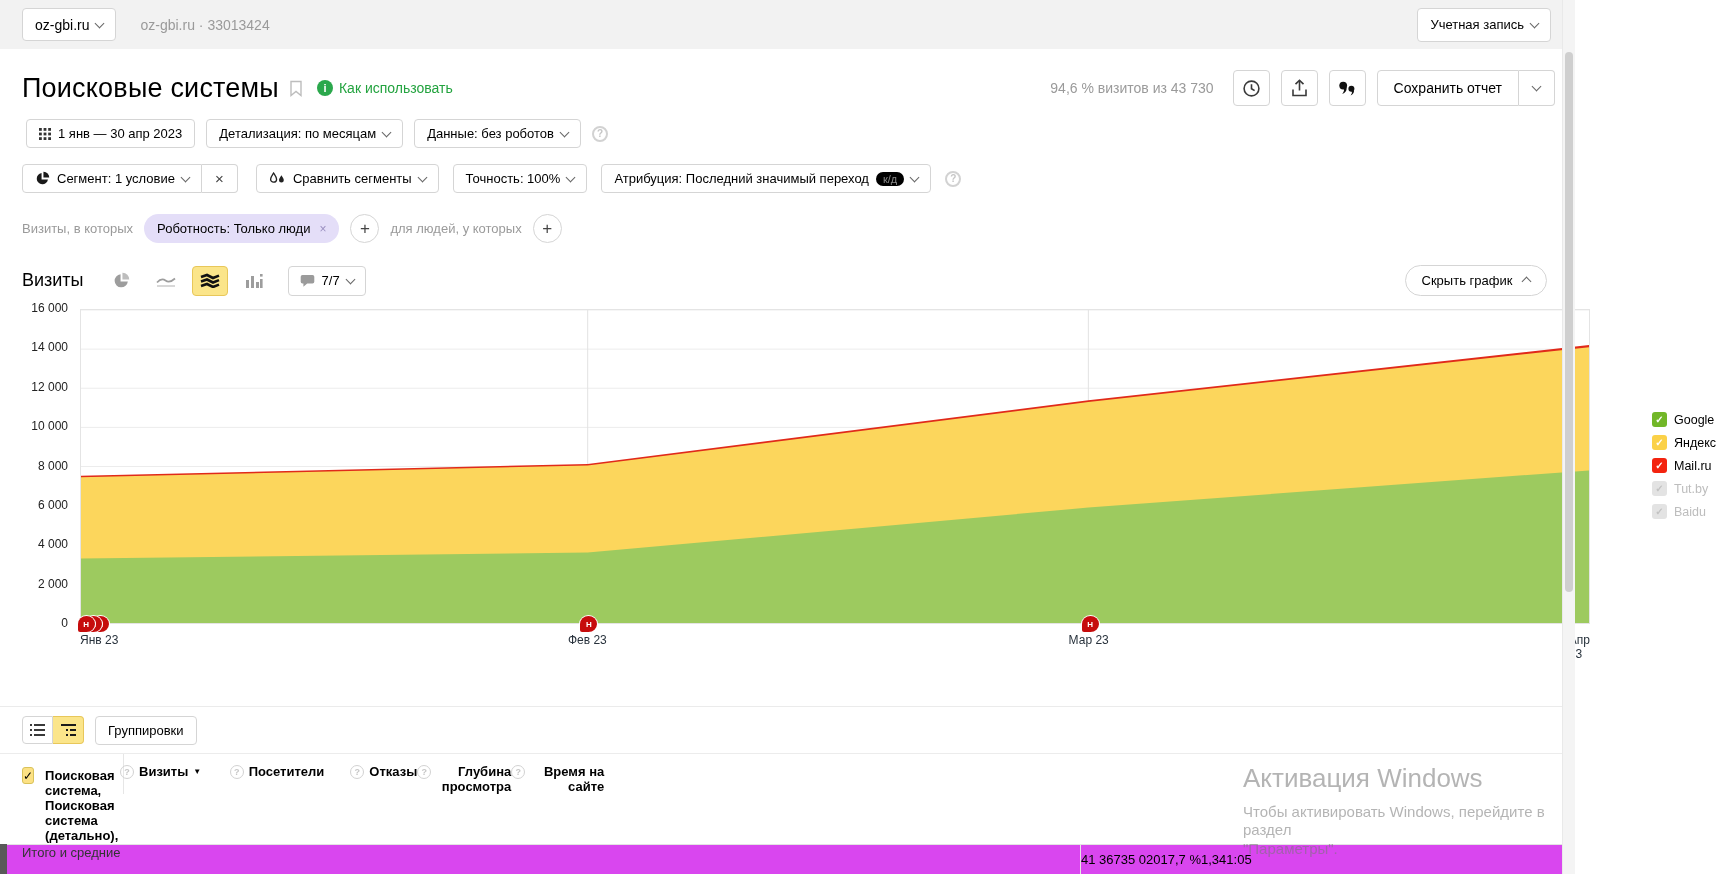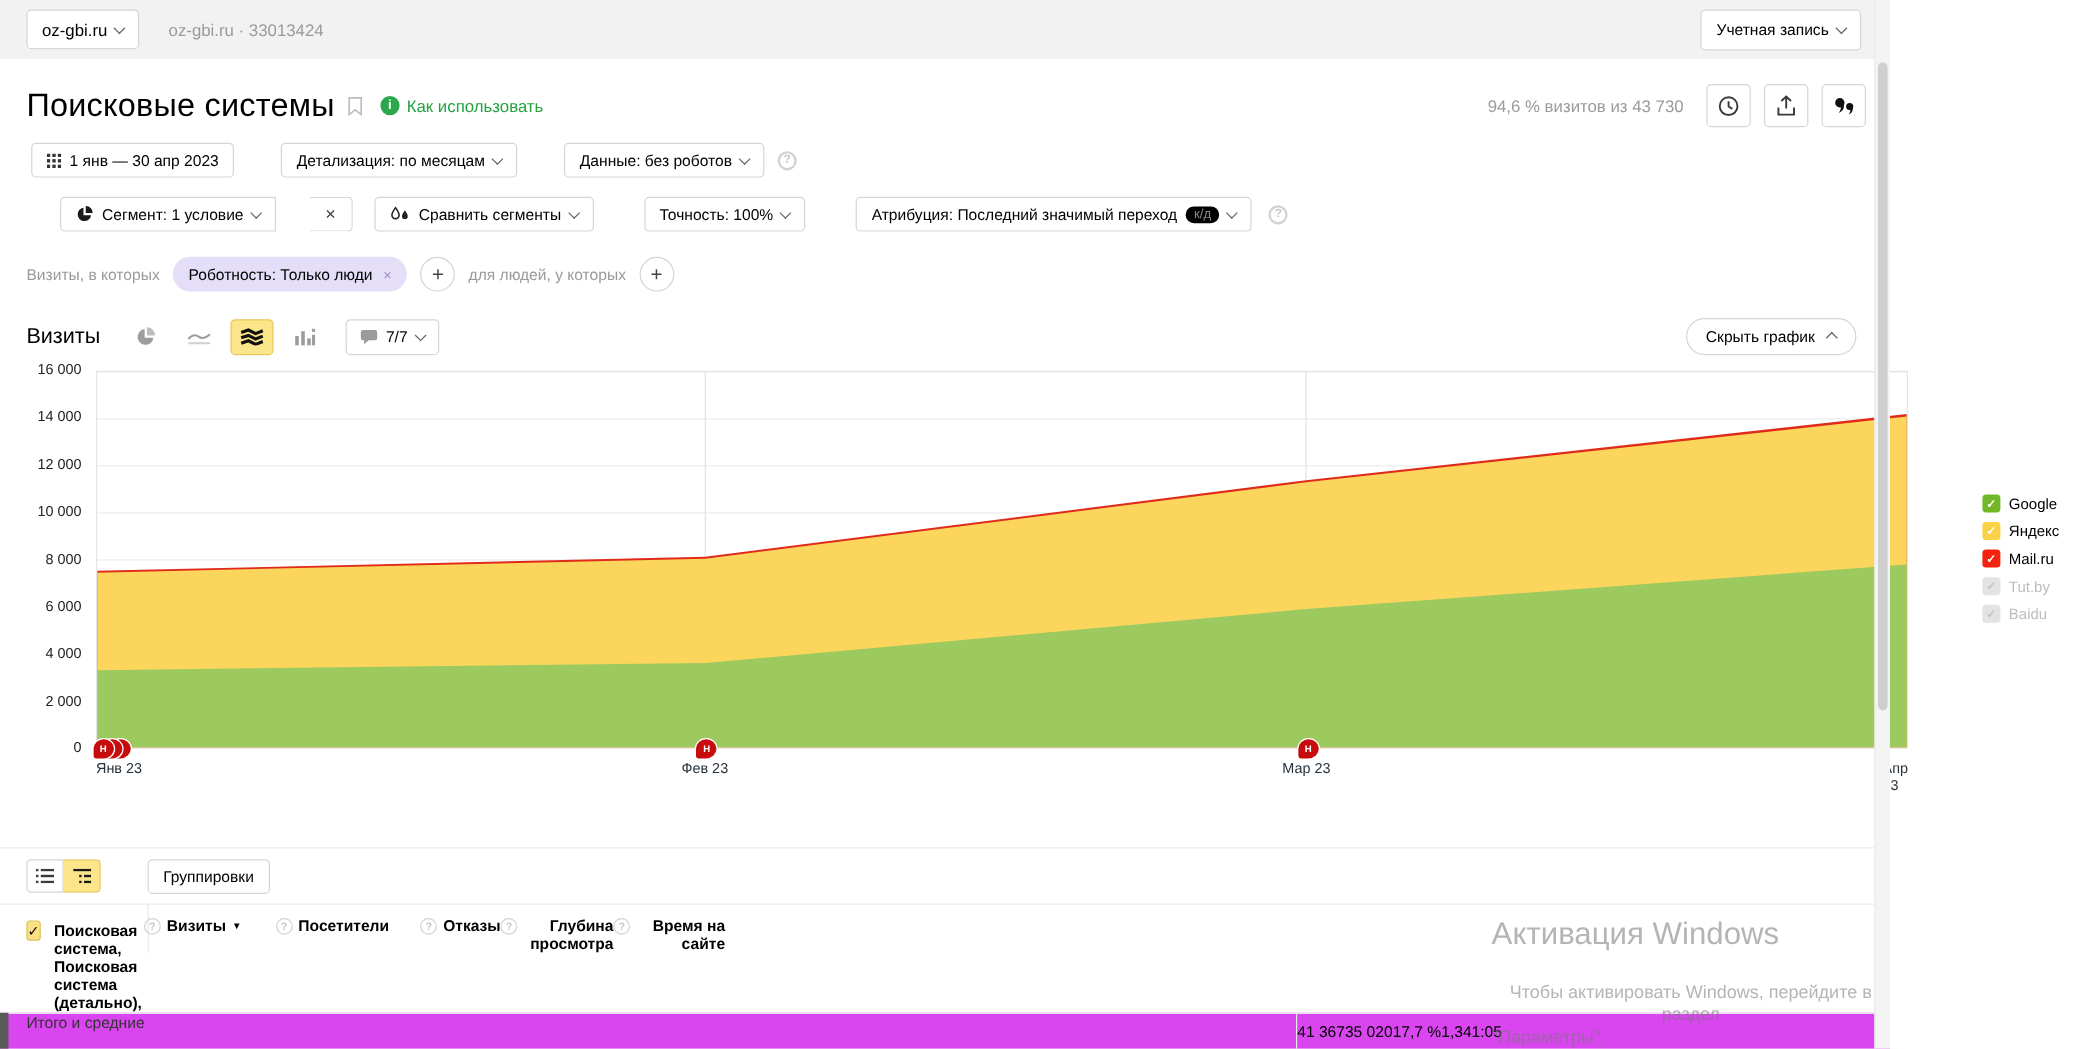--- a/index.html
+++ b/index.html
@@ -31,21 +31,21 @@
   .save-main { height:36px; padding:0 16px; font-size:14px; border-radius:4px 0 0 4px; }
   .save-chev { width:36px; height:36px; border-left:0; border-radius:0 4px 4px 0; justify-content:center; }
 
   
   .frow { display:flex; align-items:center; gap:11px; padding:5px 22px; }
   .seg-tabs { display:flex; }
   .ptab { height:29px; padding:0 13px; border:1px solid #d5d5d5; border-left-width:0; background:#fff;
     font-size:13px; font-family:inherit; cursor:pointer; }
   .ptab:first-child { border-left-width:1px; border-radius:4px 0 0 4px; }
   .ptab:last-child { border-radius:0 4px 4px 0; }
-  .fbtn { height:29px; padding:0 12px; gap:7px; font-size:13px;margin-left:28px; }
+  .fbtn { height:29px; padding:0 12px; gap:7px; font-size:13px; }
   .qcircle { width:16px; height:16px; border:2px solid #d2d2d2; border-radius:50%; color:#c6c6c6;
     font-size:10px; font-weight:bold; display:inline-flex; align-items:center; justify-content:center; }
   .btn-group { display:flex; }
   .grp-main { border-radius:4px 0 0 4px; }
   .grp-x { width:36px; border-left:0; border-radius:0 4px 4px 0; justify-content:center; font-size:15px; color:#444; }
   .kd { background:#000000; color:#8a8a8a; font-size:11px; padding:1px 7px; border-radius:9px; }
 
   
   .chips { display:flex; align-items:center; gap:11px; padding:16px 22px 4px; font-size:13px; color:#9a9a9a; }
   .chip { background:#e4def8; border-radius:16px; padding:7px 13px; color:#000; font-size:13px;
@@ -119,21 +119,21 @@
     border-top:1px solid #e3e3e3; display:flex; align-items:flex-start; }
   .totals-label { flex:1; padding-left:22px; font-size:13px; color:#333; }
   .totals-right { width:495px; border-left:1px solid #e6e6e6; height:100%; display:flex; align-items:center; }
   .mtotal { font-size:13px; }
   .edge-strip { position:absolute; left:0; bottom:0; width:7px; height:30px; background:#595959; }
 
   
   .watermark { position:absolute; left:1243px; top:762px; color:rgba(118,118,118,.55);
     pointer-events:none; z-index:60; line-height:1.25; }
   .wm1 { font-size:26px; }
-  .wm2 { font-size:15px; margin-top:24px;text-align:center; }
+  .wm2 { font-size:15px; margin-top:8px; }
   .wm3 { font-size:15px; }
   .scrollbar { position:absolute; right:0; top:0; width:13px; height:100%; background:#f4f4f4;
     border-left:1px solid #e9e9e9; z-index:70; }
   .thumb { position:absolute; left:2px; right:2px; top:52px; height:540px; background:#cfcfcf; border-radius:6px; }
 </style>
 </head>
 <body>
 
 <div class="page">
 
@@ -184,20 +184,26 @@
       <button class="btn icon-btn">
         <span style="display:inline-flex;">
           <svg width="18" height="16" viewBox="0 0 18 16">
               <circle cx="5.2" cy="5.6" r="3.9" fill="#111"></circle>
               <path d="M8.6 7.5q.4 4.6-4.4 6.6 2.9-3.6 1.2-6.6z" fill="#111"></path>
               <circle cx="13.4" cy="8.8" r="3" fill="#111"></circle>
               <path d="M16 10.3q.3 3.6-3.4 5.2 2.2-2.8.9-5.2z" fill="#111"></path>
             </svg>
         </span>
       </button>
+      <span class="save-group">
+        <button class="btn save-main">Сохранить отчет</button>
+        <button class="btn save-chev">
+            <span class="chev" style="margin-left:0;"></span>
+          </button>
+      </span>
     </div>
   </div>
 
   <div class="frow">
     <button class="btn fbtn" style="margin-left:4px;">
       <span style="display:inline-flex;">
         <svg width="12" height="12" viewBox="0 0 12 12">
             <g fill="#333">
               <rect x="0" y="0" width="2.8" height="2.8"></rect>
               <rect x="4.6" y="0" width="2.8" height="2.8"></rect>

